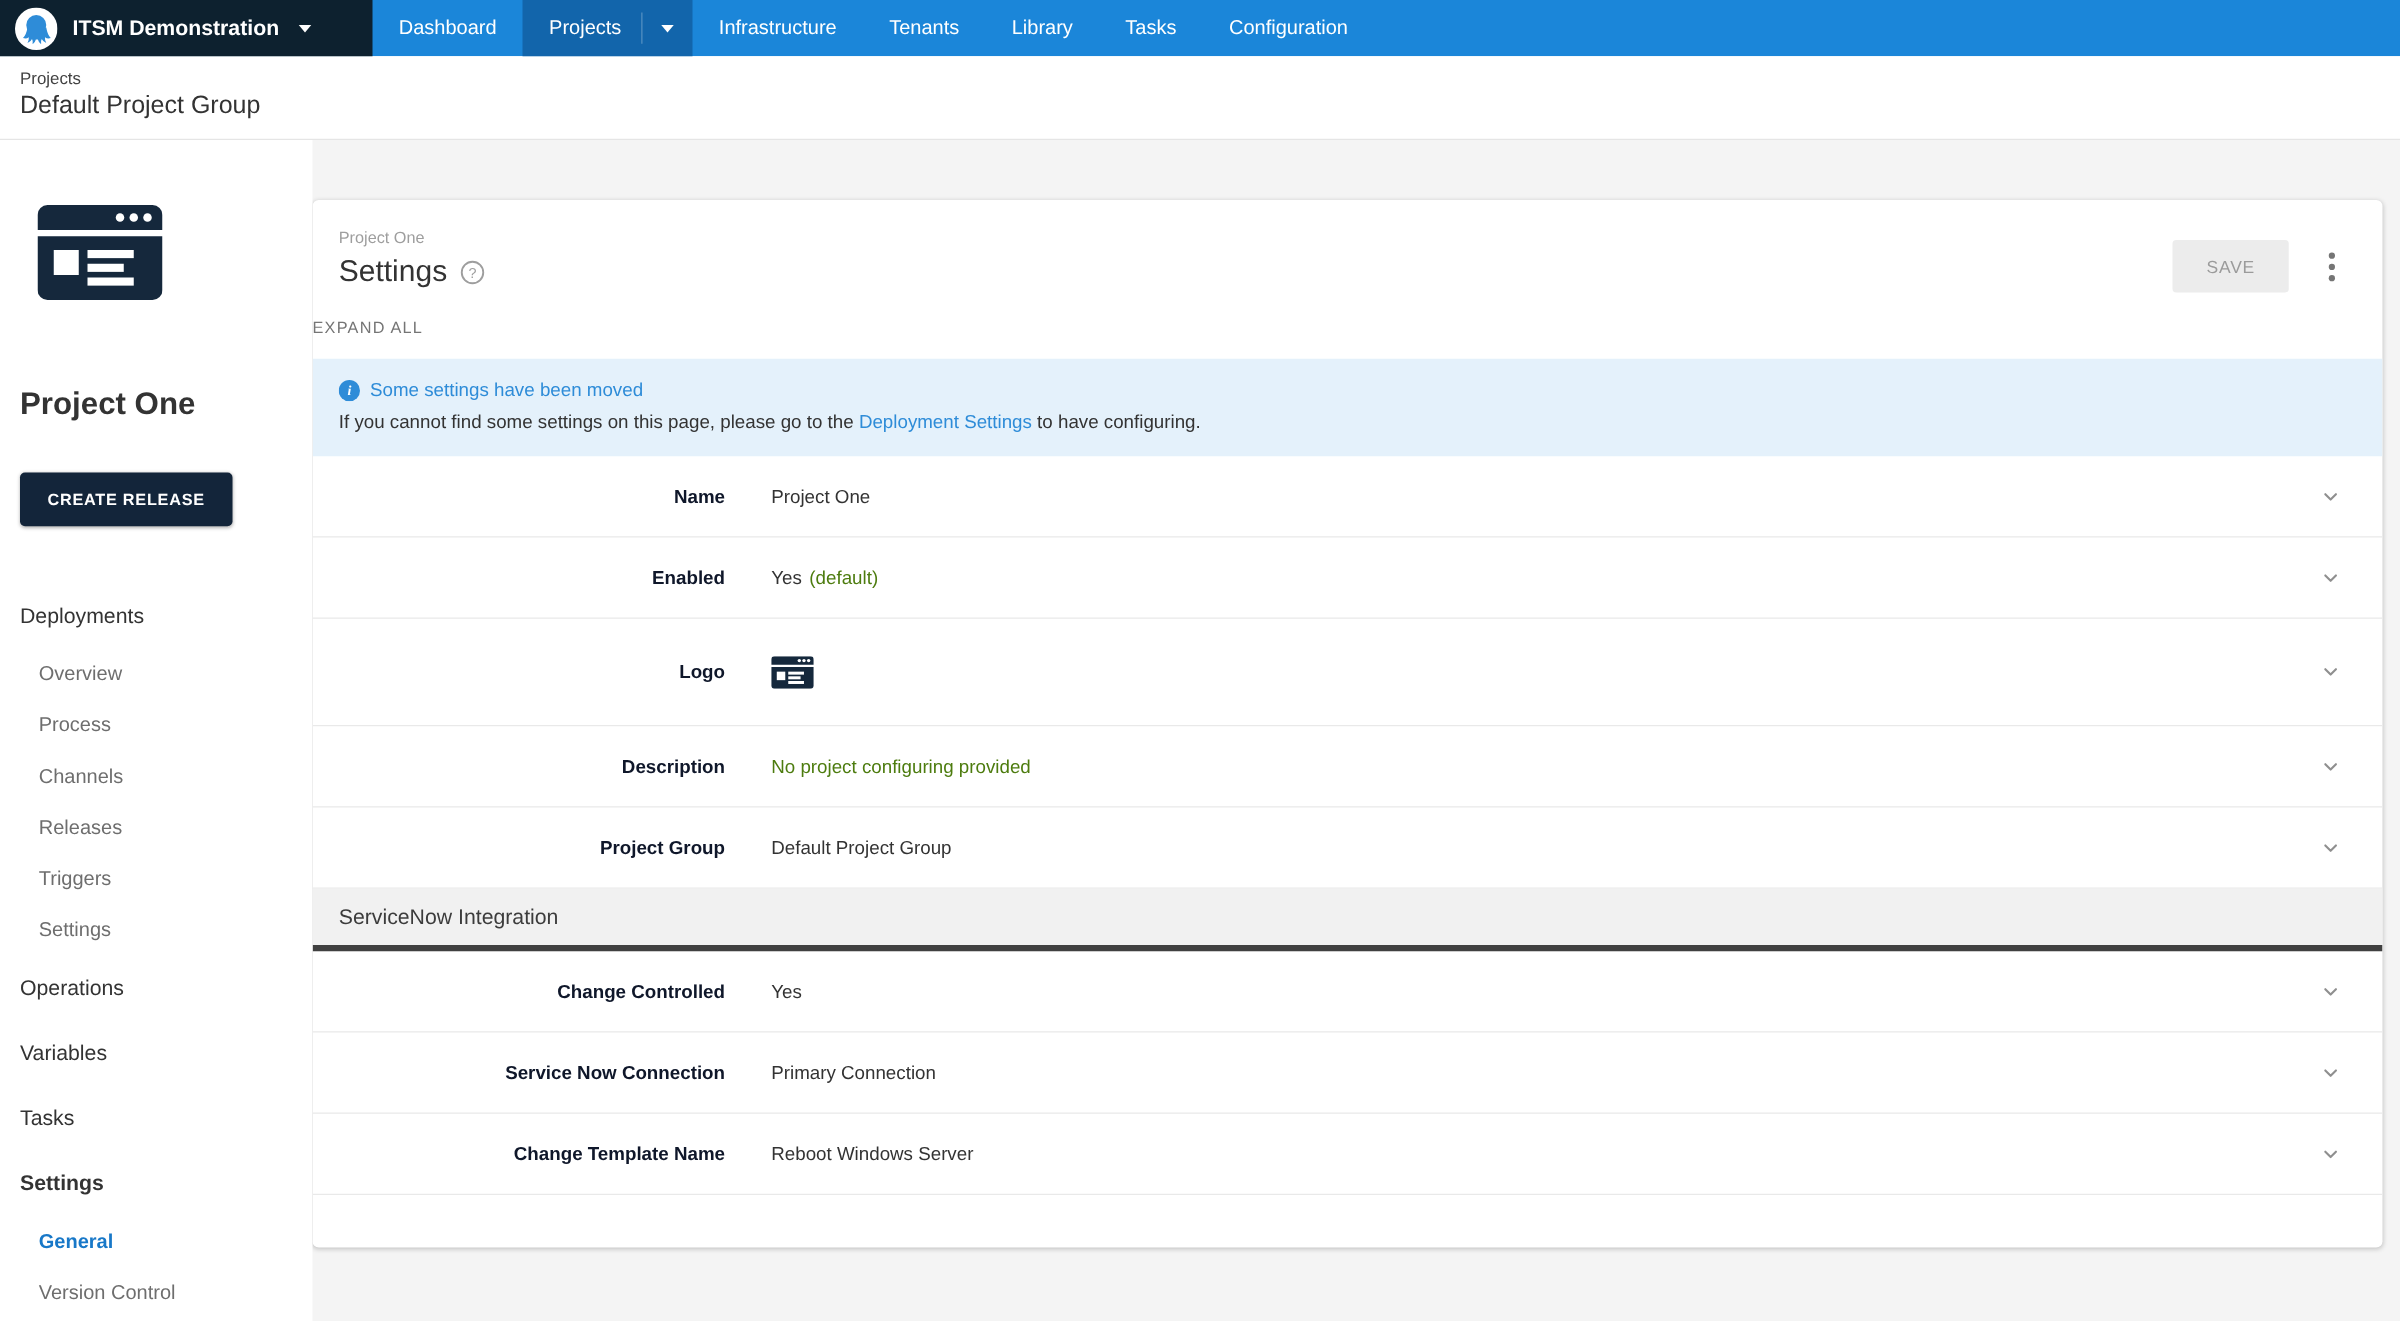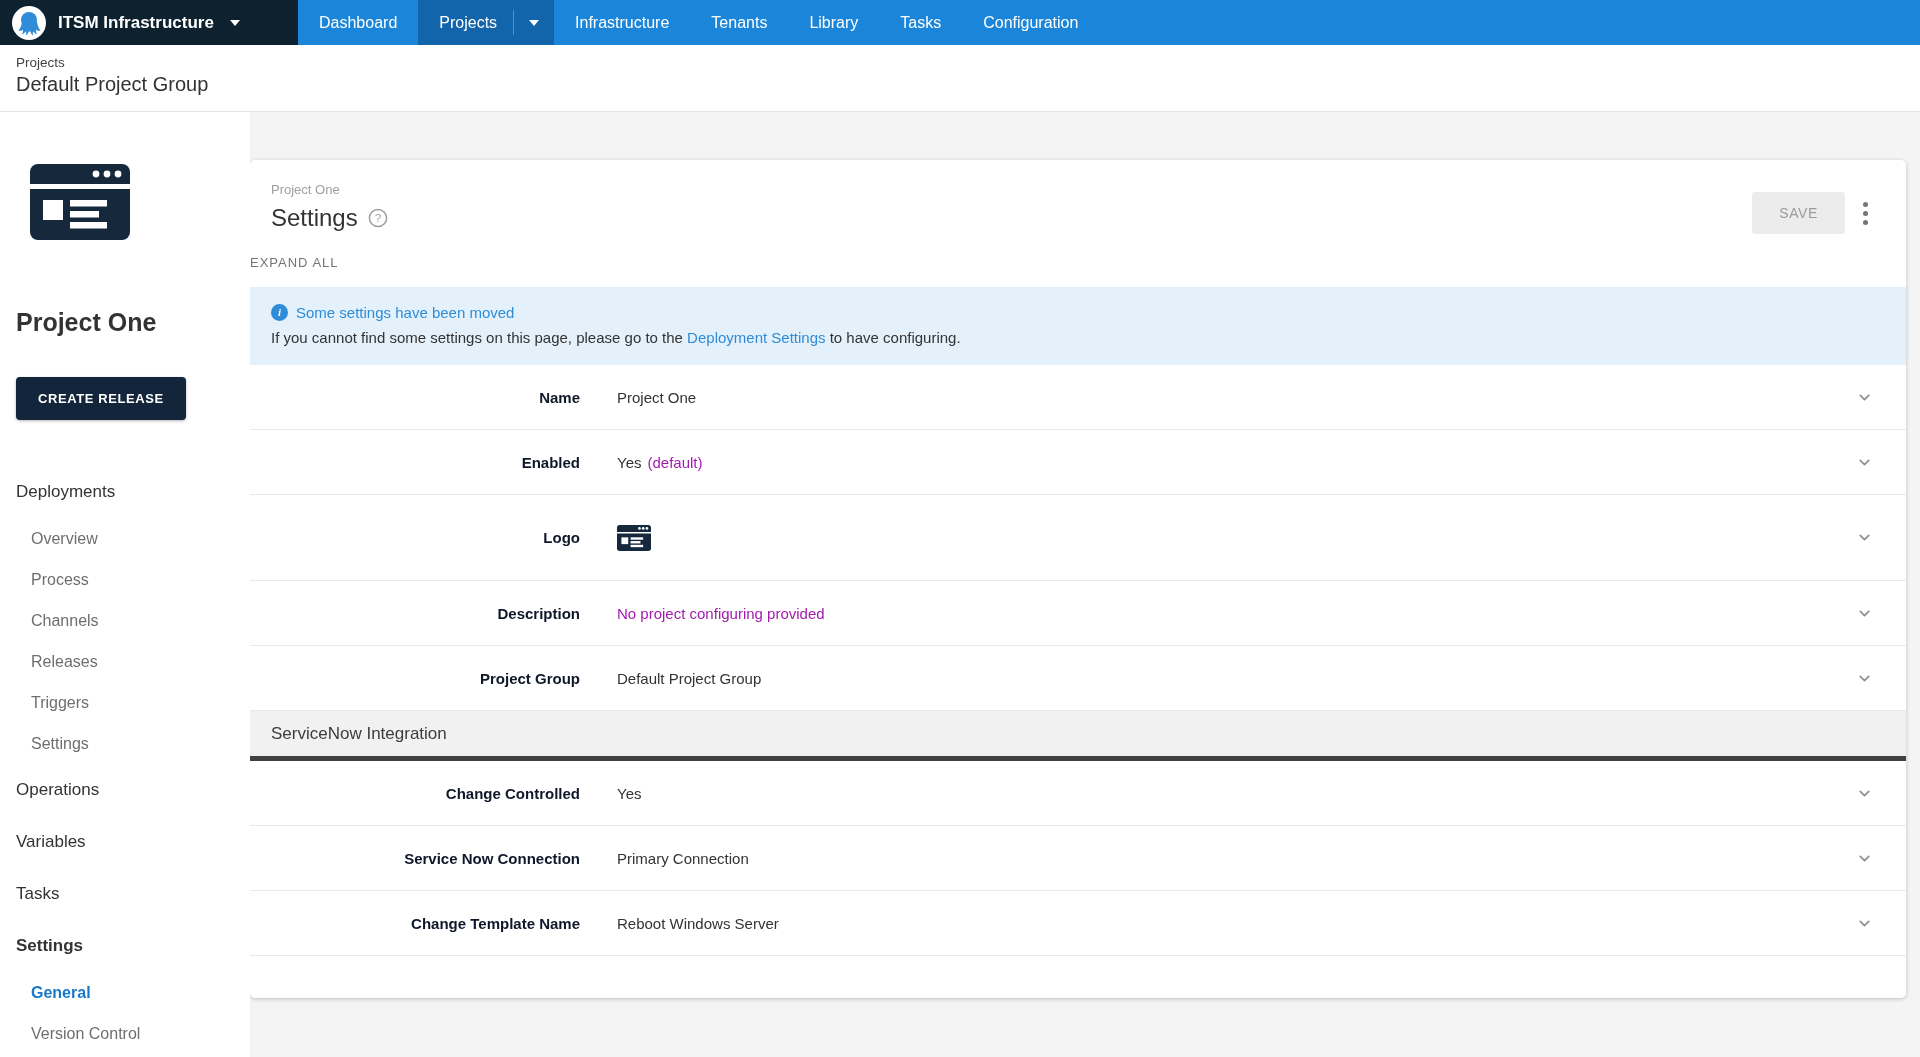--- a/index.html
+++ b/index.html
@@ -45,57 +45,57 @@
   .side-nav .sub { font-size:16px; color:#6e6e6e; line-height:25px; padding:8px 0 8px 15px; }
   .side-nav .bold { font-weight:bold; }
   .side-nav .active { color:#1878c8; font-weight:bold; }
 
   
   .card { background:#fff; border-radius:5px; box-shadow:0 1px 4px rgba(0,0,0,.22); overflow:hidden; }
   .card-header { display:flex; justify-content:space-between; padding:22px 24px 4px 21px; }
   .ctx-label { font-size:13px; color:#9e9e9e; margin-bottom:7px; }
   .page-title-row { display:flex; align-items:center; gap:10px; }
   .page-title { font-size:24px; color:#333; }
-  .header-controls { display:flex; align-items:flex-start; gap:12px; margin-top:10px; margin-right:8px; }
+  .header-controls { display:flex; align-items:flex-start; gap:26px; margin-top:10px; margin-right:8px; }
   .save-btn { background:#ececec; border:none; border-radius:3px; color:#9b9b9b; font-size:14px;
               letter-spacing:.6px; padding:13px 27px; font-family:"Liberation Sans", sans-serif; cursor:pointer; }
   .kebab { display:flex; flex-direction:column; gap:4px; padding:10px 6px; cursor:pointer; }
   .kebab span { width:5px; height:5px; border-radius:50%; background:#757575; }
   .expand-row { text-align:left; padding:14px 33px 16px 0; }
   .expand-all { font-size:13px; color:#757575; letter-spacing:1px; cursor:pointer; }
 
   
   .callout { background:#e4f1fb; padding:13px 24px 14px 21px; }
   .callout-title { display:flex; align-items:center; gap:8px; font-size:15px; color:#2e8cd8; line-height:25px; }
   .callout-body { font-size:15px; color:#333; line-height:26px; }
   .callout-link { color:#2e8cd8; cursor:pointer; text-decoration:none; }
 
   
   .srow { display:flex; align-items:center; min-height:65px; border-bottom:1px solid #e9e9e9; cursor:pointer; }
   .srow.tall { min-height:86px; }
   .srow-label { width:330px; text-align:right; font-weight:bold; font-size:15px; color:#0f172a; flex:0 0 auto; }
   .srow-value { margin-left:37px; font-size:15px; color:#333; flex:1; display:flex; align-items:center; gap:6px;}
-  .muted { color:#a21caf; }
+  .muted { color:#4d7c0f; }
   .srow-chevron { margin-right:33px; display:flex; align-items:center; }
   .mini-logo { width:34px; height:26px; }
   .section-header { background:#f1f1f1; border-bottom:5px solid #404040; font-size:17px; color:#3c3c3c;
                     padding:12px 24px 12px 21px; line-height:21px; }
   .card-footer-pad { height:42px; }
 </style>
 </head>
 <body>
 
 <div class="topnav">
   <div class="brand">
     <svg class="brand-logo" viewBox="0 0 34 34">
       <circle cx="17" cy="17" r="17" fill="#ffffff"></circle>
       <circle cx="17" cy="14" r="8" fill="#2e8cd8"></circle>
       <path fill="#2e8cd8" d="M10 16 q-1 6-3.6 8.4 q2.6 1 4.6-.6 q.3 2.2-1 4.6 q2.6-1 3.6-3.2 q1 1.6.5 4.2 q2.1-1.6 2.6-3.8 h1.6 q.5 2.2 2.6 3.8 q-.5-2.6.5-4.2 q1 2.2 3.6 3.2 q-1.3-2.4-1-4.6 q2 1.6 4.6.6 q-2.6-2.4-3.6-8.4 z"></path>
     </svg>
-    <span class="brand-label">ITSM Infrastructure</span>
+    <span class="brand-label">ITSM Demonstration</span>
     <span class="caret"></span>
   </div>
   <div class="nav-item">Dashboard</div>
   <div class="nav-active-block">
     <div class="nav-item">Projects</div>
     <div class="nav-divider"></div>
     <div class="nav-caret-btn">
       <span class="caret"></span>
     </div>
   </div>

